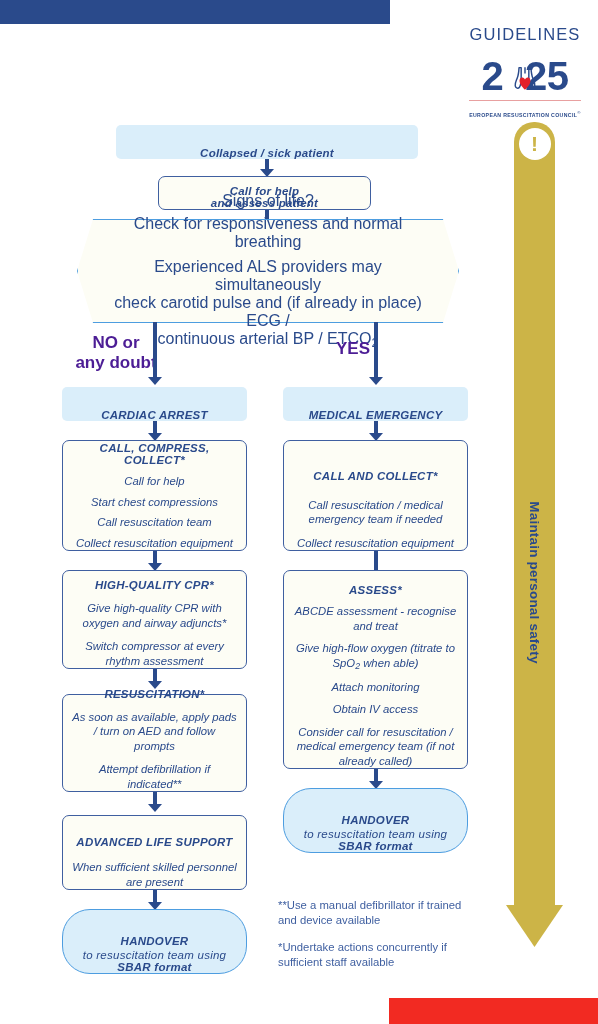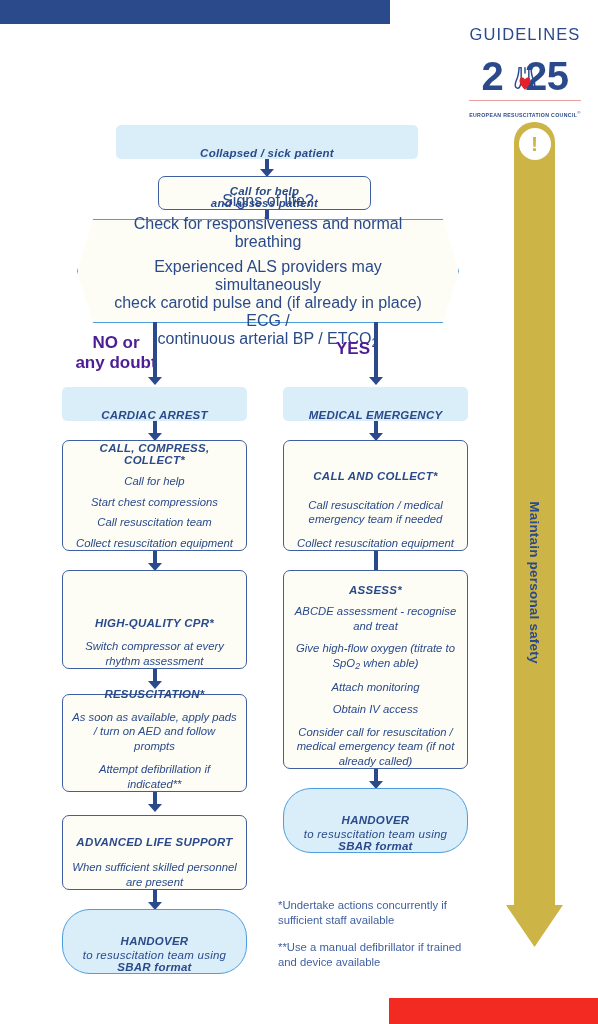--- a/index.html
+++ b/index.html
@@ -295,20 +295,21 @@
   </div>
 
   <div class="conn" style="left:148px; top:551px; height:20px;">
     <div class="stem" style="height:13px;"></div>
     <div class="head" style="top:12px;"></div>
   </div>
 
   <div class="node fill-cream rounded-md" style="left:62px; top:570px; width:185px; height:99px;">
     <div class="center-stack pad-x">
       <div class="hdr" style="margin-bottom:10px;">HIGH-QUALITY CPR*</div>
+      <div class="line" style="margin-bottom:9px;">Give high-quality CPR with oxygen and airway adjuncts*</div>
       <div class="line">Switch compressor at every rhythm assessment</div>
     </div>
   </div>
 
   <div class="conn" style="left:148px; top:669px; height:20px;">
     <div class="stem" style="height:13px;"></div>
     <div class="head" style="top:12px;"></div>
   </div>
 
   <div class="node fill-cream rounded-md" style="left:62px; top:694px; width:185px; height:98px;">
@@ -387,17 +388,17 @@
 
   <div class="node pill" style="left:283px; top:788px; width:185px; height:65px;">
     <div class="center-stack pad-x">
       <div class="hdr" style="margin-bottom:2px;">HANDOVER</div>
       <div class="hdr" style="font-weight:400;">to resuscitation team using</div>
       <div class="hdr">SBAR format</div>
     </div>
   </div>
 
   <div class="footnotes">
+    <p>**Use a manual defibrillator if trained and device available</p>
     <p>*Undertake actions concurrently if sufficient staff available</p>
-    <p>**Use a manual defibrillator if trained and device available</p>
   </div>
 
 </div>
 
 </body></html>

